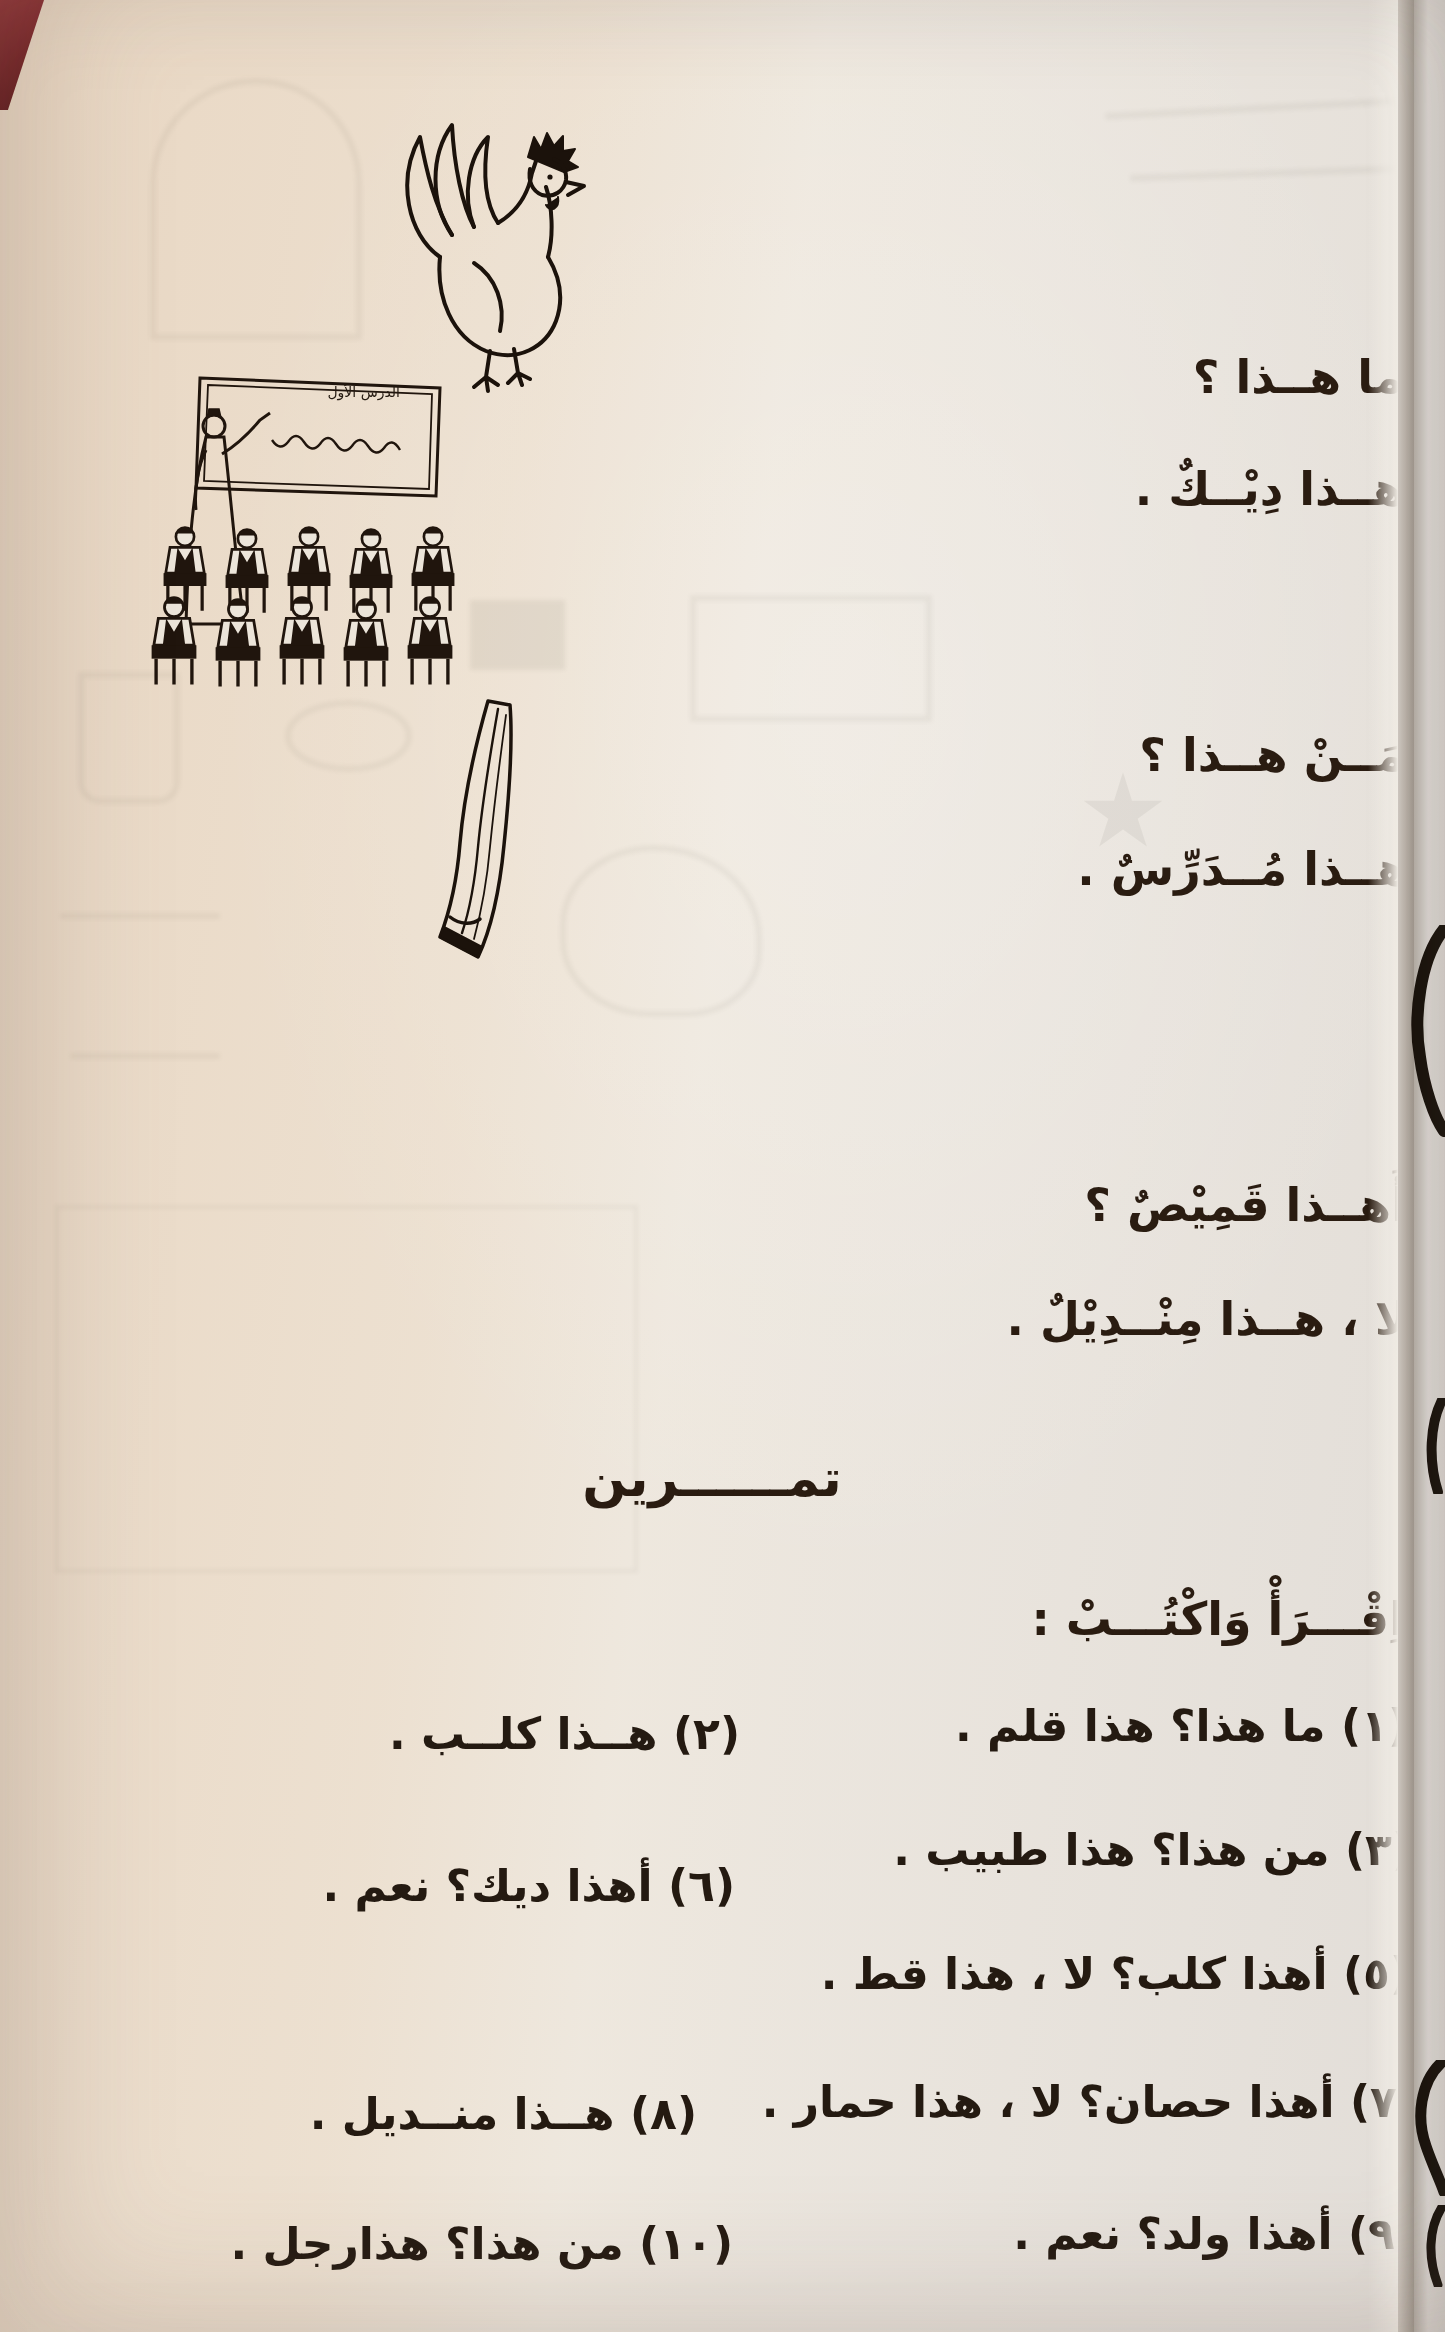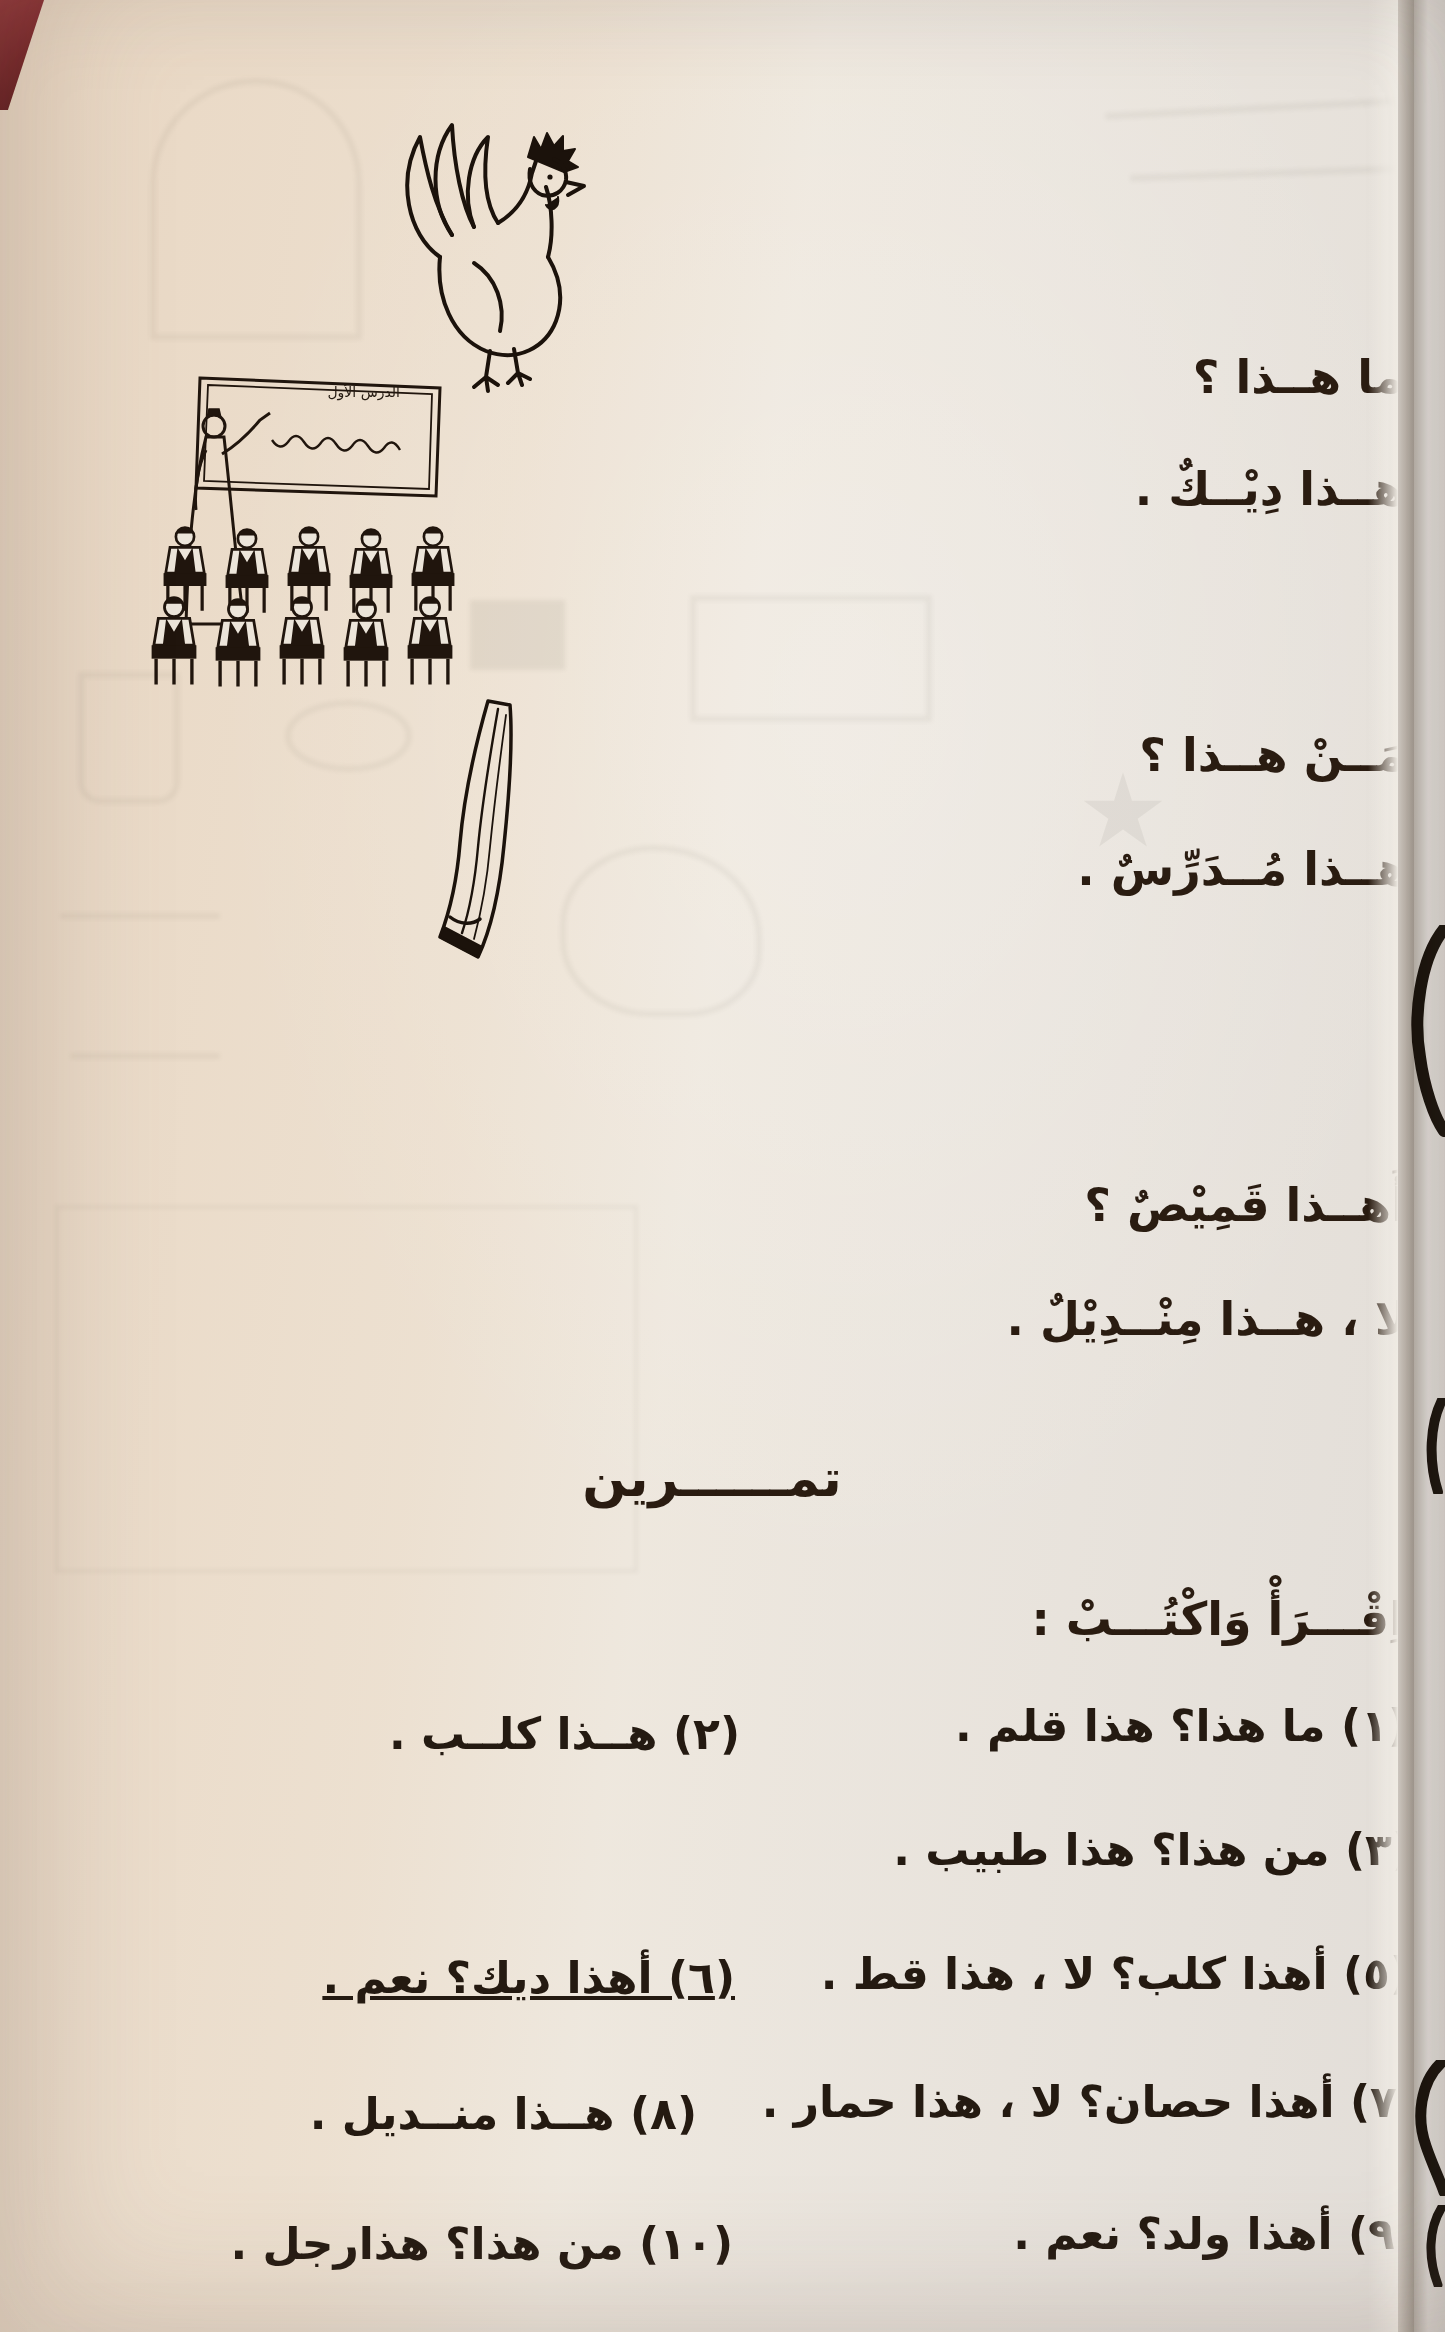--- a/index.html
+++ b/index.html
@@ -152,21 +152,21 @@
 
   <div class="arab heading" style="top:1448px;left:562px;width:300px;text-align:center;">تمــــــرين</div>
   <div class="arab instr" style="top:1592px;right:40px;">اِقْـــرَأْ وَاكْتُـــبْ :</div>
 
   <div class="arab ex" style="top:1700px;right:37px;">(١) ما هذا؟ هذا قلم .</div>
   <div class="arab ex" style="top:1708px;right:705px;">(٢) هــذا كلــب .</div>
 
   <div class="arab ex" style="top:1824px;right:33px;">(٣) من هذا؟ هذا طبيب .</div>
 
   <div class="arab ex" style="top:1948px;right:35px;">(٥) أهذا كلب؟ لا ، هذا قط .</div>
-  <div class="arab ex" style="top:1952px;right:710px;text-decoration:underline;">(٦) أهذا ديك؟ نعم .</div>
+  <div class="arab ex" style="top:1860px;right:710px;">(٦) أهذا ديك؟ نعم .</div>
 
   <div class="arab ex" style="top:2076px;right:28px;">(٧) أهذا حصان؟ لا ، هذا حمار .</div>
   <div class="arab ex" style="top:2088px;right:748px;margin-left:28px;">(٨) هــذا منــديل .</div>
 
   <div class="arab ex" style="top:2208px;right:30px;">(٩) أهذا ولد؟ نعم .</div>
   <div class="arab ex" style="top:2218px;right:712px;">(١٠) من هذا؟ هذارجل .</div>
 
   <div class="edge-highlight"></div>
   <div class="edge-groove"></div>
   <div class="next-page"></div>

